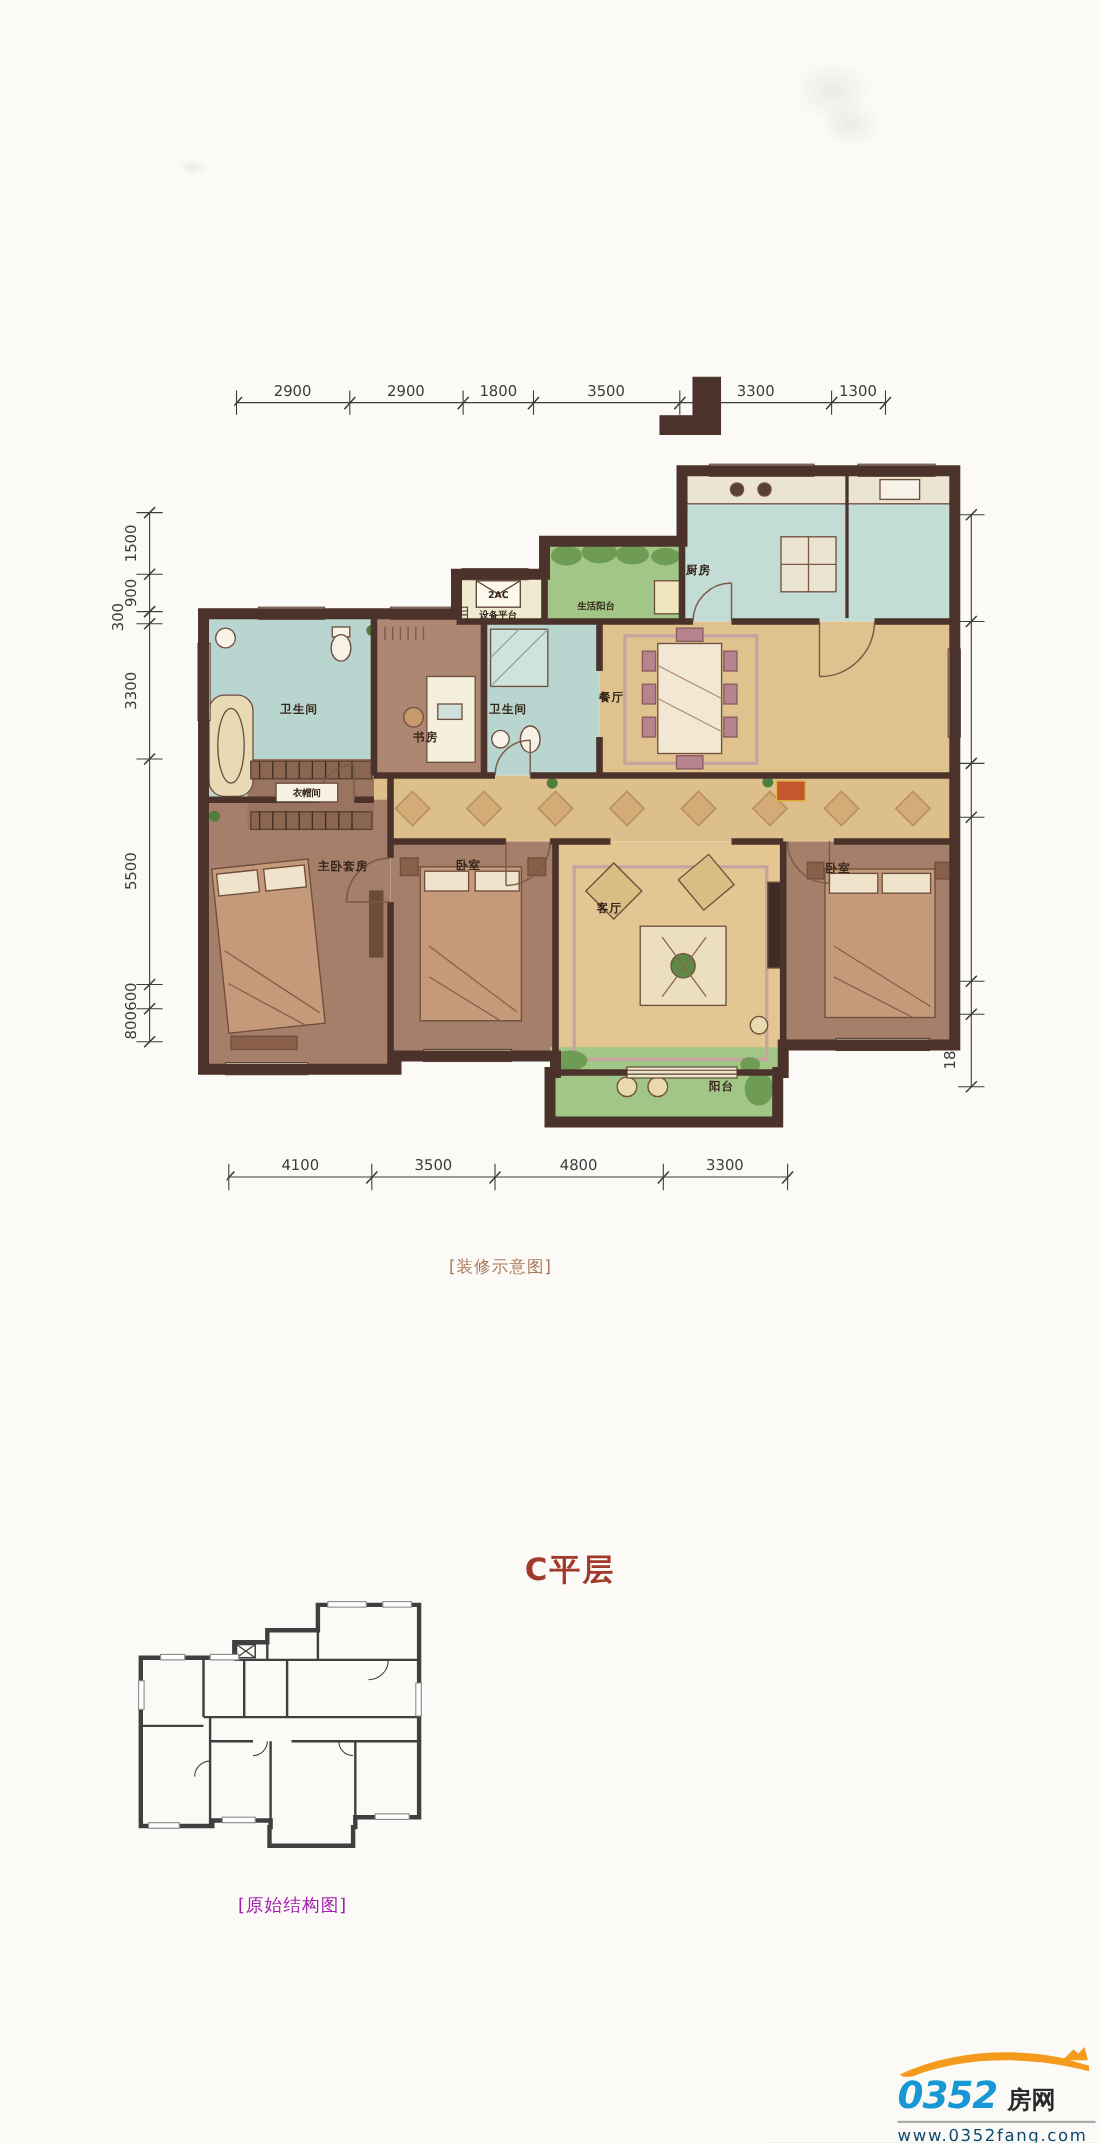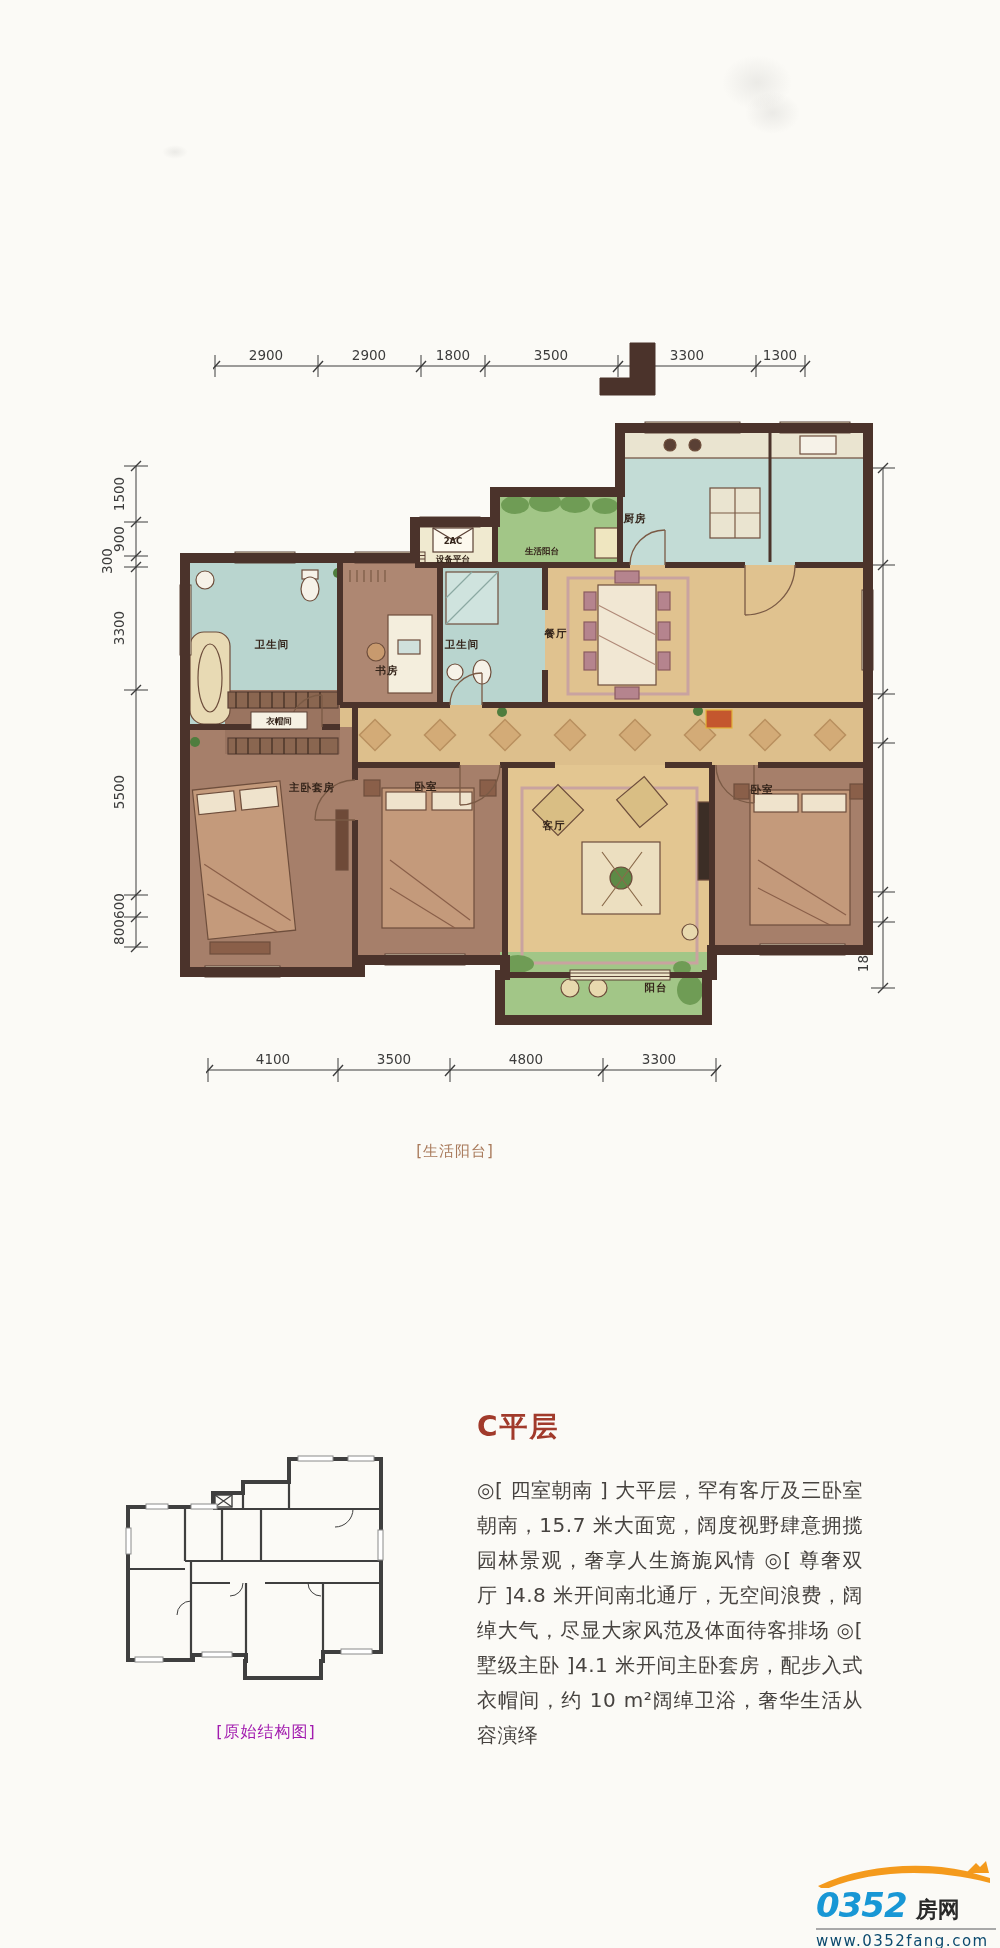--- a/index.html
+++ b/index.html
@@ -287,21 +287,21 @@
       <rect x="101" y="372" width="56" height="17" fill="#f6f1e3" stroke="#5a4035"></rect>
       <text class="rlabel-sm" x="129" y="384" text-anchor="middle">衣帽间</text>
       <text class="rlabel" x="162" y="451" text-anchor="middle">主卧套房</text>
       <text class="rlabel" x="276" y="450" text-anchor="middle">卧室</text>
       <text class="rlabel" x="404" y="489" text-anchor="middle">客厅</text>
       <text class="rlabel" x="612" y="453" text-anchor="middle">卧室</text>
       <text class="rlabel" x="506" y="651" text-anchor="middle">阳台</text>
     </g>
   </svg>
 
-  <div class="caption deco-caption">[生活阳台]</div>
+  <div class="caption deco-caption">[装修示意图]</div>
 
   <svg class="abs" style="left:115px;top:1438px;" width="276" height="290" viewBox="0 0 276 290">
     <g fill="none" stroke="#3f3f3f">
       <path stroke-width="4" d="M13,69 H98 V55 H128 V44 H174 V21 H266 V214 H208 V223 H206 V240 H130 V223 H131 V217 H78 V222 H13 Z"></path>
       <path stroke-width="2.2" d="M70,69 V123 M107,71 V123 M98,71 H266 M70,123 H266 M76,123 V222
         M76,145 H115 M150,145 H266 M131,145 V223 M208,145 V223 M13,131 H70 M146,71 V123 M128,55 V71 M174,44 V71"></path>
       <rect x="100" y="57" width="17" height="12" stroke-width="1.4"></rect>
       <path stroke-width="1.2" d="M100,57 L117,69 M117,57 L100,69"></path>
       <path stroke-width="1" d="M238,71 A18,18 0 0 1 220,89 M128,145 A13,13 0 0 1 115,158 M193,145 A13,13 0 0 0 206,158 M76,163 A14,14 0 0 0 62,177"></path>
     </g>
@@ -314,21 +314,20 @@
         <rect x="87" y="214" width="30" height="5"></rect>
       <rect x="226" y="211" width="31" height="5"></rect>
         <rect x="263" y="92" width="5" height="30"></rect>
       <rect x="11" y="90" width="5" height="26"></rect>
     </g>
   </svg>
 
   <div class="caption orig-caption">[原始结构图]</div>
 
   <div class="plan-title">C平层</div>
-  <div class="plan-desc">◎[ 四室朝南 ] 大平层，罕有客厅及三卧室朝南，15.7 米大面宽，阔度视野肆意拥揽园林景观，奢享人生旖旎风情 ◎[ 尊奢双厅 ]4.8 米开间南北通厅，无空间浪费，阔绰大气，尽显大家风范及体面待客排场 ◎[ 墅级主卧 ]4.1 米开间主卧套房，配步入式衣帽间，约 10 m²阔绰卫浴，奢华生活从容演绎</div>
 
   <div class="logo">
     <svg width="178" height="28" viewBox="0 0 178 28">
       <path d="M2,26 C45,5 105,1 150,11 L174,18 L174,23 C112,7 52,11 8,30 Z" fill="#f49a1c"></path>
       <path d="M150,13 L160,3 L164,7 L170,1 L173,13 Z" fill="#f49a1c"></path>
     </svg>
     <div class="logo-brand">
       <span class="logo-num">0352</span>
       <span class="logo-cn">房网</span>
     </div>

